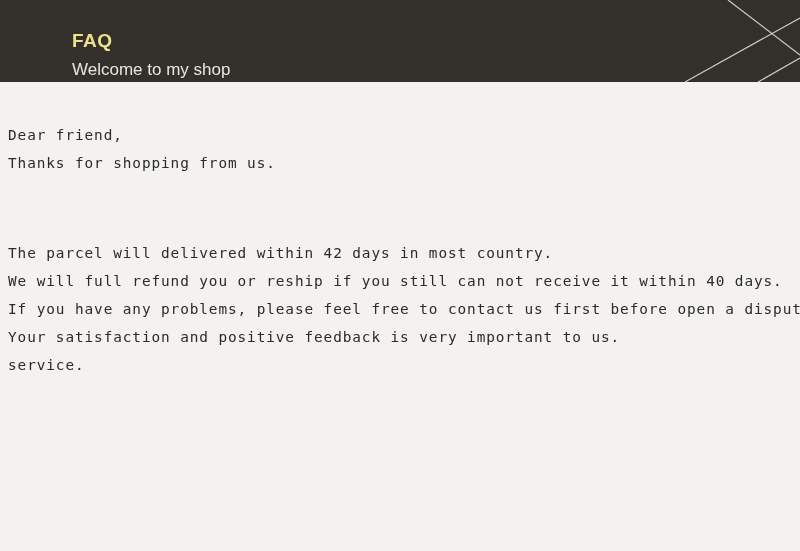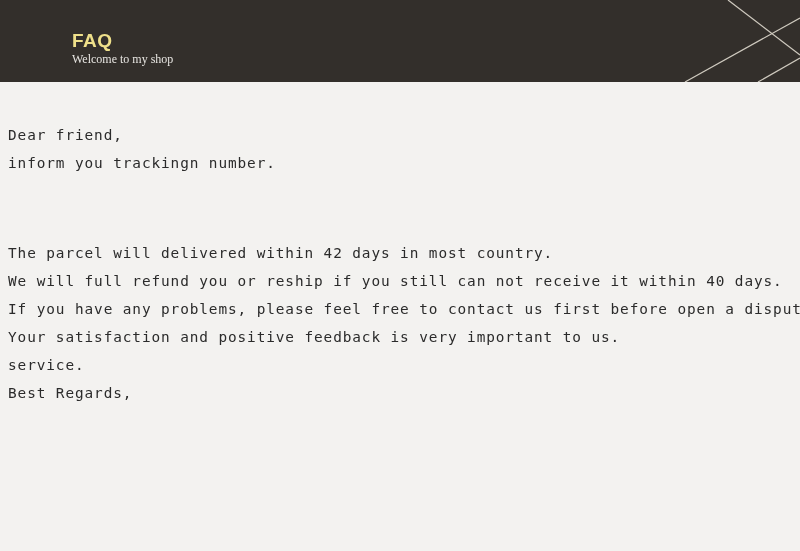--- a/index.html
+++ b/index.html
@@ -41,24 +41,24 @@
     top: 30px;
     color: #efe08a;
     font-family: "Liberation Sans", sans-serif;
     font-weight: bold;
     font-size: 19px;
     letter-spacing: 0.5px;
   }
   .banner-sub {
     position: absolute;
     left: 72px;
-    top: 52px;
+    top: 60px;
     color: #e8e6e2;
-    font-family: Liberation Serif, serif;
-    font-size: 12px;
+    font-family: Liberation Sans, sans-serif;
+    font-size: 17px;
   }
   
   .content {
     position: absolute;
     left: 8px;
     top: 82px;
     width: 784px;
     margin-top: 24px;
   }
   .line {
@@ -84,28 +84,27 @@
       <line x1="258" y1="82" x2="300" y2="58" stroke="#cfcabf" stroke-width="1.2"></line>
     </svg>
     <div class="banner-title">FAQ</div>
     <div class="banner-sub">Welcome to my shop</div>
   </div>
 
   <div class="content">
 
     <div class="block-1">
       <div class="line">Dear friend,</div>
-      <div class="line">inform you trackingn number.</div>
+      <div class="line">Thanks for shopping from us.</div>
     </div>
 
     <div class="gap"></div>
 
     <div>
       <div class="line">The parcel will delivered within 42 days in most country.</div>
       <div class="line">We will full refund you or reship if you still can not receive it within 40 days.</div>
       <div class="line">If you have any problems, please feel free to contact us first before open a dispute.</div>
       <div class="line">Your satisfaction and positive feedback is very important to us.</div>
       <div class="line">service.</div>
-      <div class="line">Best Regards,</div>
     </div>
 
   </div>
 </div>
 
 </body></html>

